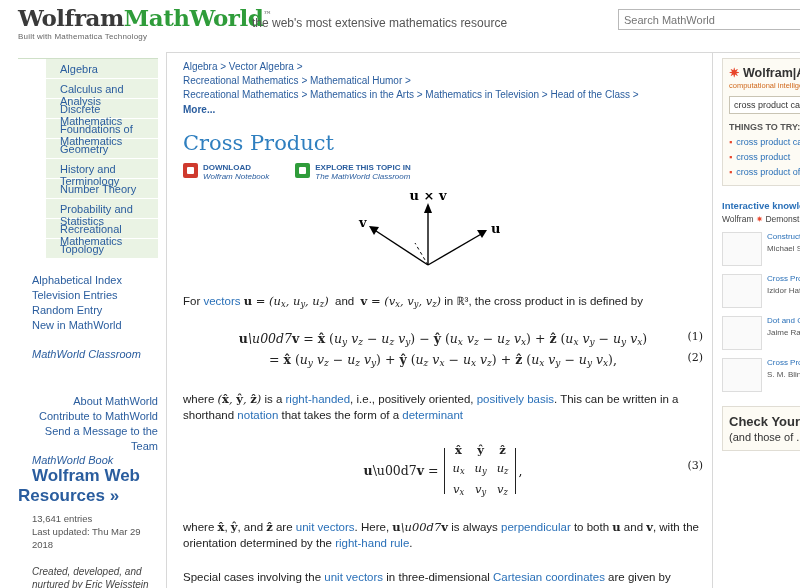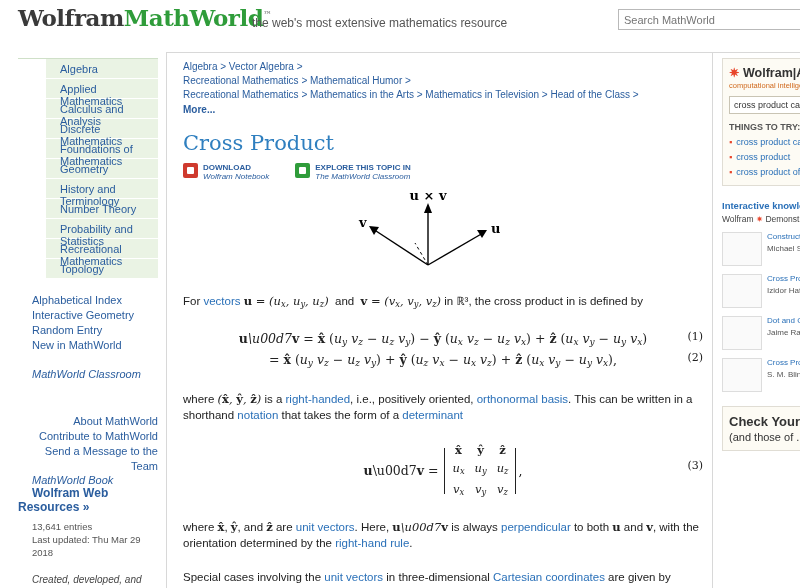--- a/index.html
+++ b/index.html
@@ -63,21 +63,21 @@
     line-height: 15px;
   }
 
   .sec-list { margin-top: 32px; padding-left: 14px; text-align: right; }
   .sec-item { display: block; font-size: 11px; color: #2a5d9e; line-height: 15px; }
 
   .book-item { margin-top: 4px; padding-left: 14px; font-size: 11px; color: #2a5d9e; font-style: italic; }
 
   .webres {
     margin-top: 18px; padding-left: 14px;
-    font-size: 12px; color: #2a5d9e; font-weight: bold;
+    font-size: 17px; color: #2a5d9e; font-weight: bold;
   }
   .stats { margin-top: 6px; padding-left: 14px; font-size: 9.5px; color: #555; line-height: 13px; }
   .credits {
     margin-top: 14px; padding-left: 14px; font-size: 10px; color: #444;
     font-style: italic; line-height: 13px;
   }
 
   
   .vdivider {
     position: absolute; left: 166px; top: 52px; width: 1px; height: 536px;
@@ -195,47 +195,47 @@
 </head>
 <body>
 
 <div class="page">
 
   <div class="header">
     <div class="logo">
       <div class="logo-line1">
         <span class="logo-wolfram">Wolfram</span><span class="logo-math">Math</span><span class="logo-world">World</span><span class="logo-tm">™</span>
       </div>
+      <div class="logo-sub">Built with Mathematica Technology</div>
     </div>
     <div class="tagline">the web's most extensive mathematics resource</div>
     <input class="search-box" placeholder="Search MathWorld" style="">
   </div>
 
   <div class="hdivider"></div>
   <div class="vdivider"></div>
   <div class="vdivider2"></div>
 
   <div class="sidebar">
     <div class="nav-list">
       <a class="nav-item">Algebra</a>
-      <a class="nav-item">Applied Mathematics</a>
       <a class="nav-item">Calculus and Analysis</a>
       <a class="nav-item">Discrete Mathematics</a>
       <a class="nav-item">Foundations of Mathematics</a>
       <a class="nav-item">Geometry</a>
       <a class="nav-item">History and Terminology</a>
       <a class="nav-item">Number Theory</a>
       <a class="nav-item">Probability and Statistics</a>
       <a class="nav-item">Recreational Mathematics</a>
       <a class="nav-item">Topology</a>
     </div>
 
     <div class="sub-list">
       <a class="sub-item">Alphabetical Index</a>
-      <a class="sub-item">Interactive Geometry</a>
+      <a class="sub-item">Television Entries</a>
       <a class="sub-item">Random Entry</a>
       <a class="sub-item">New in MathWorld</a>
       <a class="sub-item" style="margin-top:14px;font-style:italic">MathWorld Classroom</a>
     </div>
 
     <div class="sec-list">
       <a class="sec-item">About MathWorld</a>
       <a class="sec-item">Contribute to MathWorld</a>
       <a class="sec-item">Send a Message to the Team</a>
     </div>
@@ -311,21 +311,21 @@
       </div>
       <div class="eqrow">
         <div class="eqline">
           = <span class="vec">x̂</span> (<span class="it">u<span class="sub">y</span> v<span class="sub">z</span> − u<span class="sub">z</span> v<span class="sub">y</span></span>) + <span class="vec">ŷ</span> (<span class="it">u<span class="sub">z</span> v<span class="sub">x</span> − u<span class="sub">x</span> v<span class="sub">z</span></span>) + <span class="vec">ẑ</span> (<span class="it">u<span class="sub">x</span> v<span class="sub">y</span> − u<span class="sub">y</span> v<span class="sub">x</span></span>),
         </div>
         <span class="eqnum">(2)</span>
       </div>
     </div>
 
     <div class="para">
-      <span>where </span><span class="mth">(<b>x̂</b>, <b>ŷ</b>, <b>ẑ</b>)</span><span> is a </span><a class="lnk">right-handed</a><span>, i.e., positively oriented, </span><a class="lnk">orthonormal basis</a><span>. This can be written in a shorthand </span><a class="lnk">notation</a><span> that takes the form of a </span><a class="lnk">determinant</a>
+      <span>where </span><span class="mth">(<b>x̂</b>, <b>ŷ</b>, <b>ẑ</b>)</span><span> is a </span><a class="lnk">right-handed</a><span>, i.e., positively oriented, </span><a class="lnk">positively basis</a><span>. This can be written in a shorthand </span><a class="lnk">notation</a><span> that takes the form of a </span><a class="lnk">determinant</a>
     </div>
 
     <div class="eqblock" style="margin-top:14px;margin-bottom:14px;">
       <div class="eqrow">
         <div class="eqline">
           <span class="vec">u</span><span>\u00d7</span><span class="vec">v</span> =
           <span class="bar"></span><span class="det">
             <table>
               <tbody>
                   <tr>

